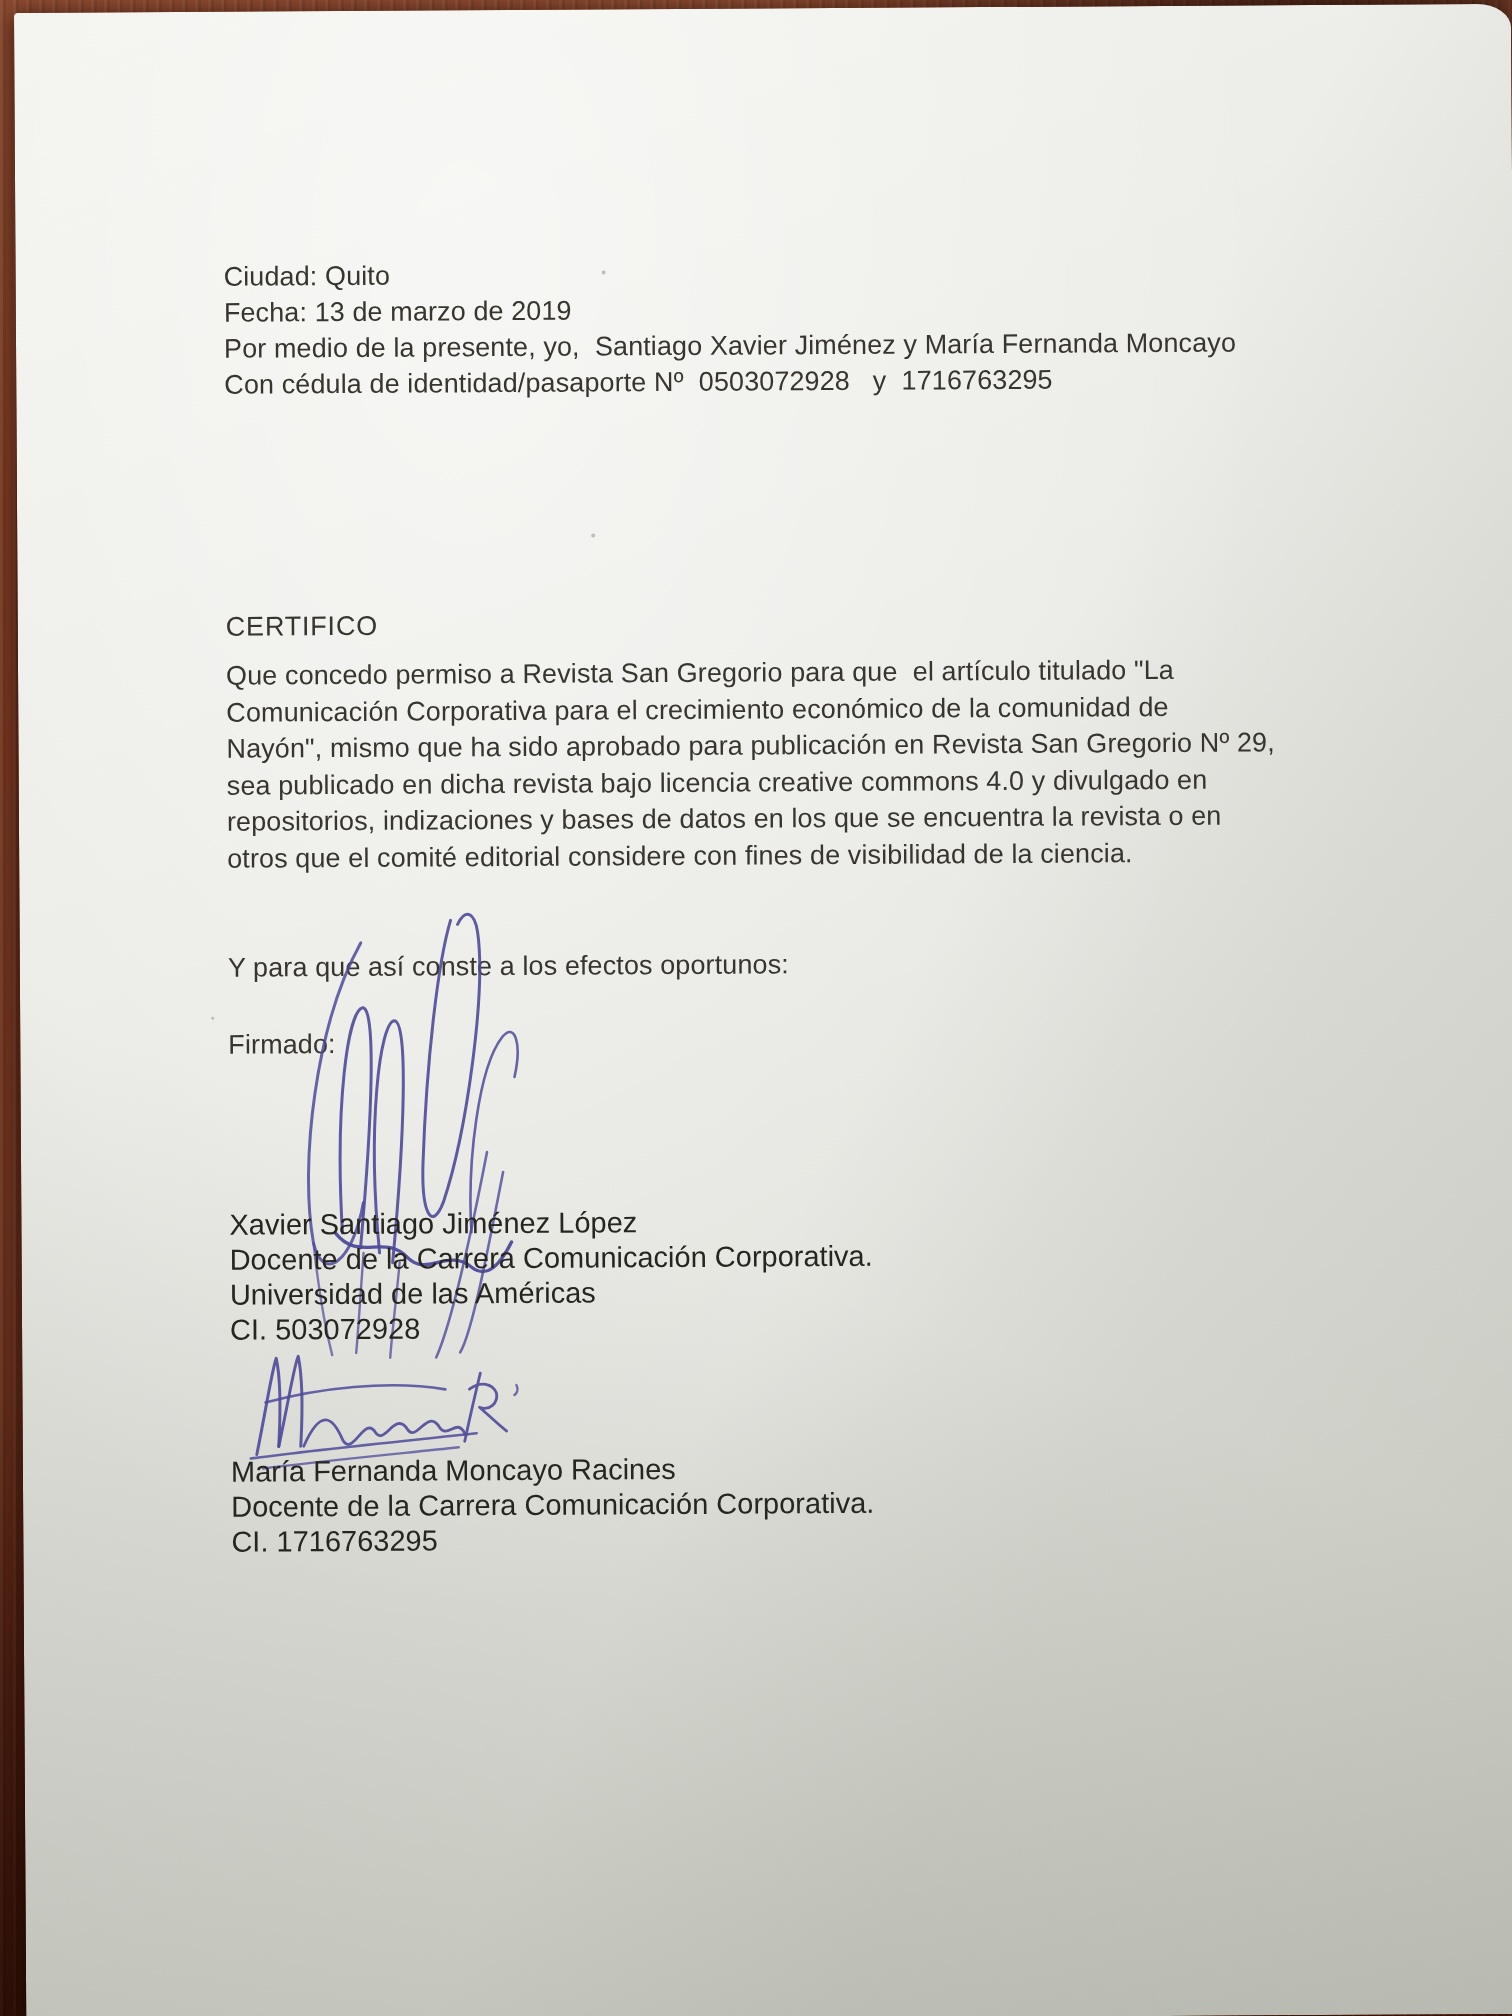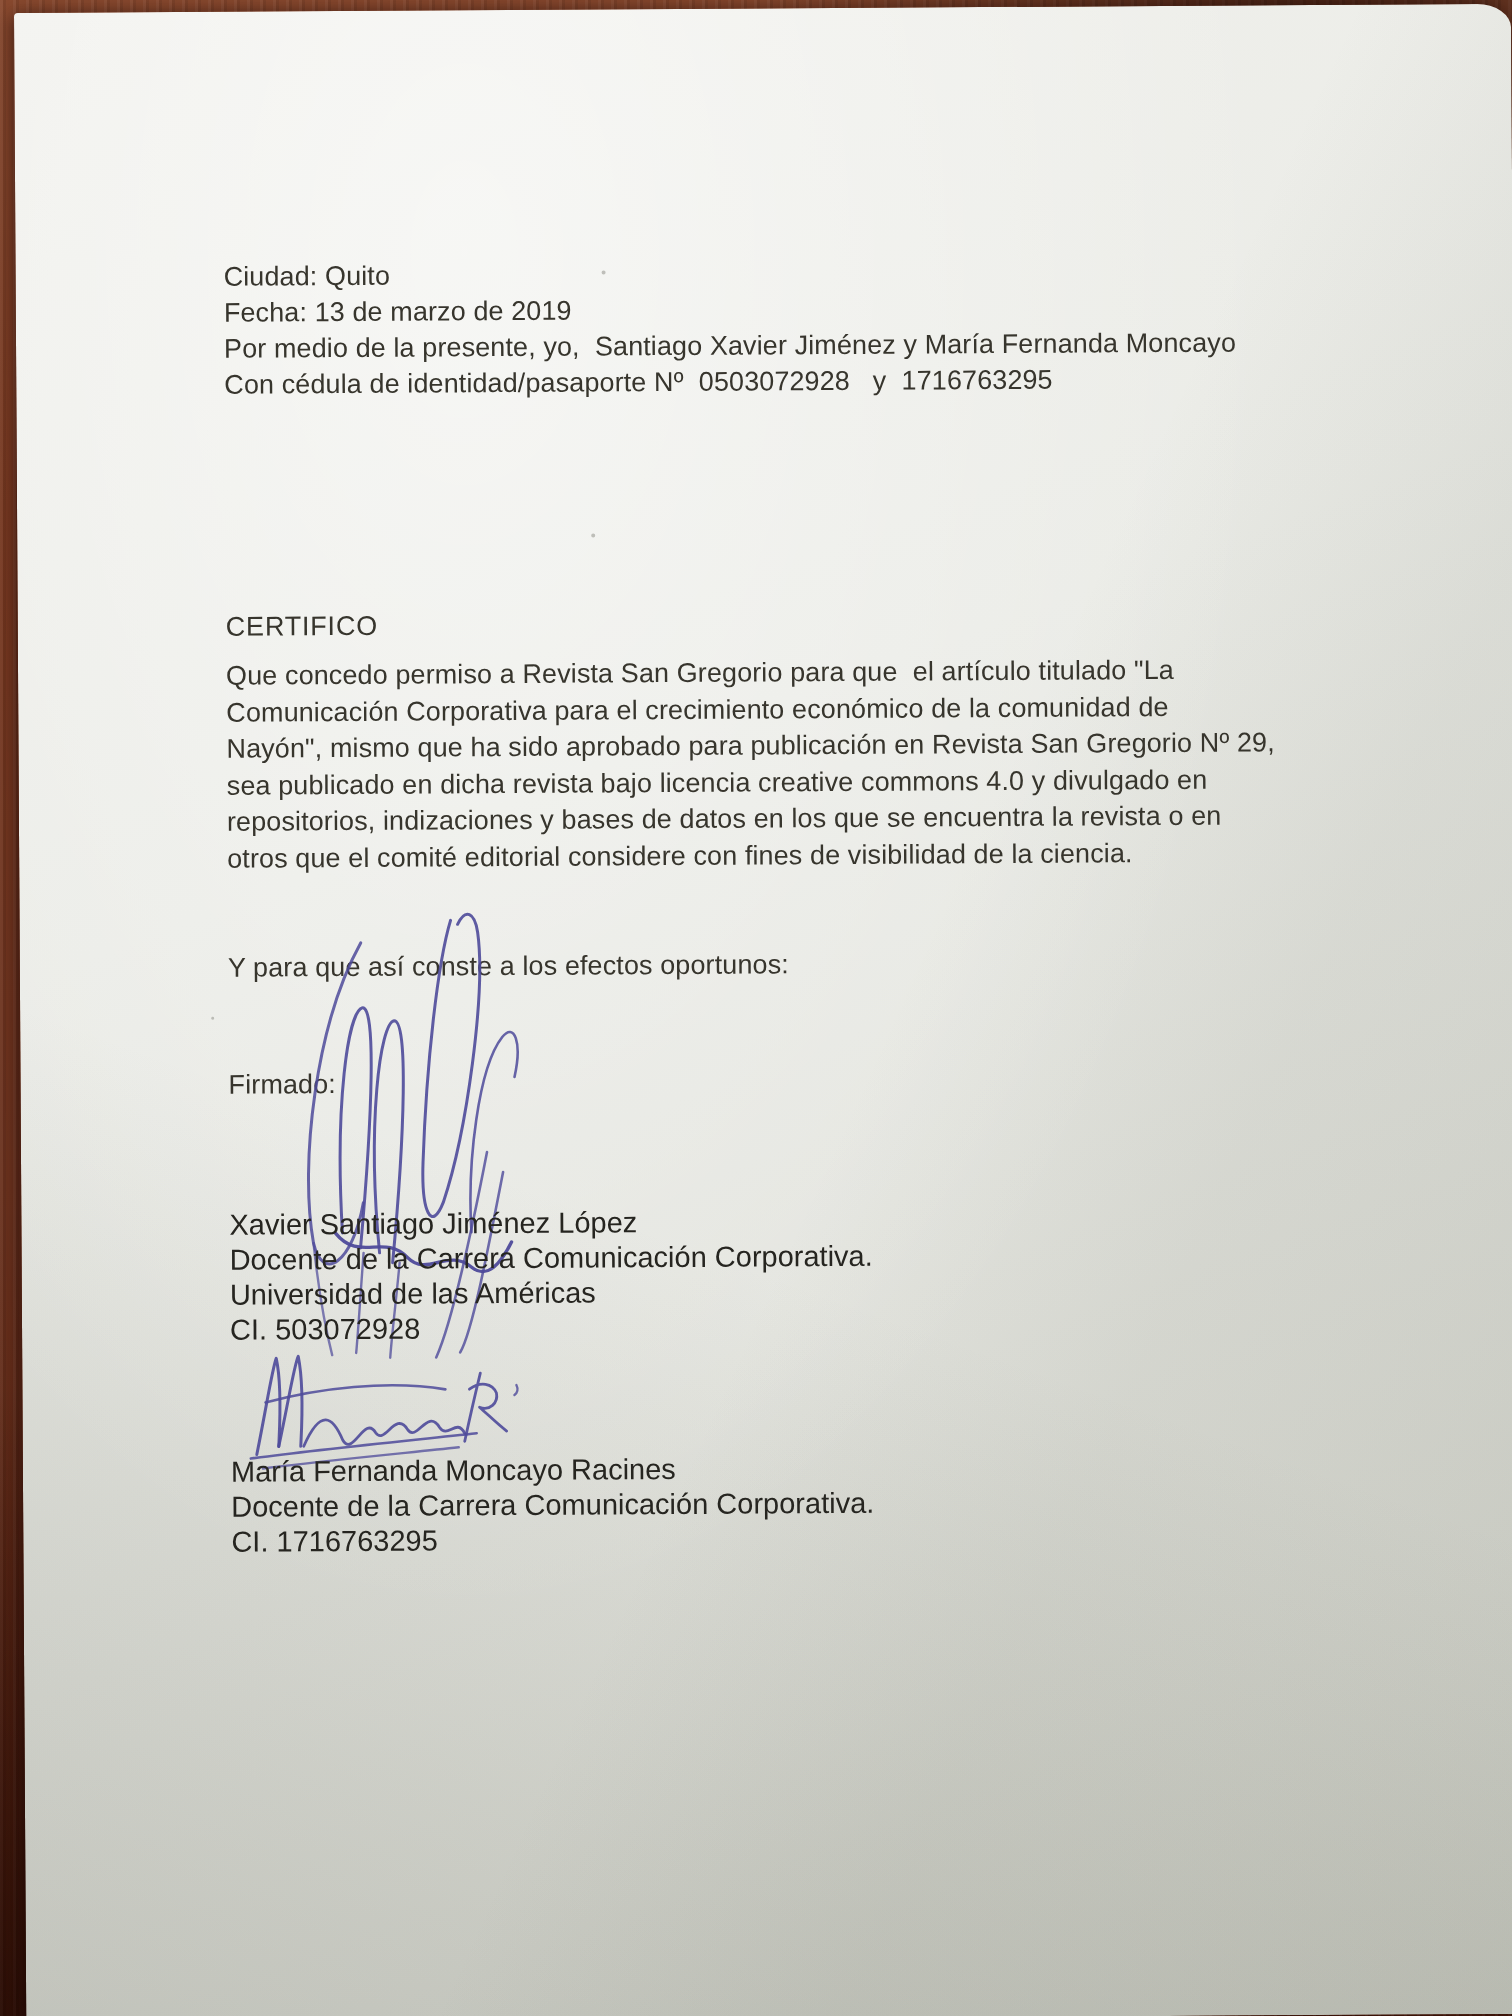--- a/index.html
+++ b/index.html
@@ -70,21 +70,21 @@
     <div class="para">
       <span class="ln">Que concedo permiso a Revista San Gregorio para que  el artículo titulado "La</span>
       <span class="ln">Comunicación Corporativa para el crecimiento económico de la comunidad de</span>
       <span class="ln">Nayón", mismo que ha sido aprobado para publicación en Revista San Gregorio Nº 29,</span>
       <span class="ln">sea publicado en dicha revista bajo licencia creative commons 4.0 y divulgado en</span>
       <span class="ln">repositorios, indizaciones y bases de datos en los que se encuentra la revista o en</span>
       <span class="ln">otros que el comité editorial considere con fines de visibilidad de la ciencia.</span>
     </div>
 
     <div class="ln" style="top:941px">Y para que así conste a los efectos oportunos:</div>
-    <div class="ln" style="top:1058px">Firmado:</div>
+    <div class="ln" style="top:1018px">Firmado:</div>
 
     <svg class="sig" style="left:266px;top:892px" width="240" height="460" viewBox="0 0 240 460">
       <path stroke-width="3" opacity=".85" d="M 75,40 C 30,120 12,260 26,340 C 35,380 65,360 76,300"></path>
       <path stroke-width="3" opacity=".9" d="M 55,330 C 48,200 62,110 76,105 C 90,102 86,210 73,345"></path>
       <path stroke-width="3" opacity=".9" d="M 92,350 C 80,220 94,120 108,118 C 122,118 118,230 105,360"></path>
       <path stroke-width="3" opacity=".9" d="M 165,18 C 152,60 140,160 136,260 C 134,310 144,330 156,300 C 180,230 200,90 192,30 C 189,10 180,6 172,22"></path>
       <path stroke-width="2.6" opacity=".85" d="M 228,175 C 236,140 228,120 216,135 C 192,165 180,260 184,330"></path>
       <path stroke-width="3.4" opacity=".95" d="M 48,330 C 72,360 96,330 120,355 C 140,375 160,345 184,365 C 200,378 214,360 224,340"></path>
       <path stroke-width="2.6" opacity=".8" d="M 200,250 C 184,330 164,420 148,455"></path>
       <path stroke-width="2.6" opacity=".8" d="M 216,270 C 200,350 184,430 172,450"></path>

